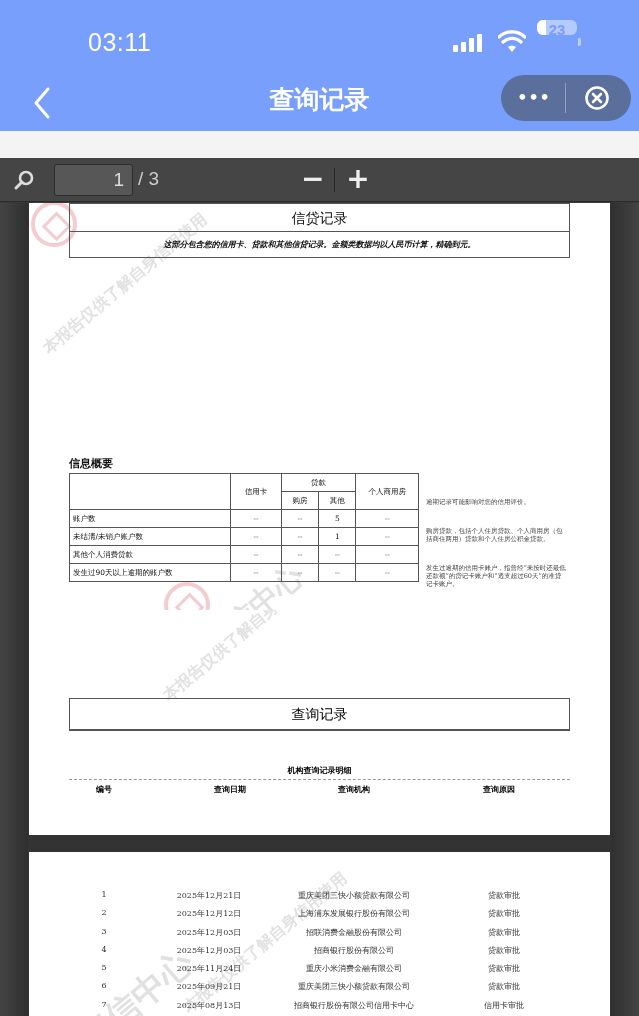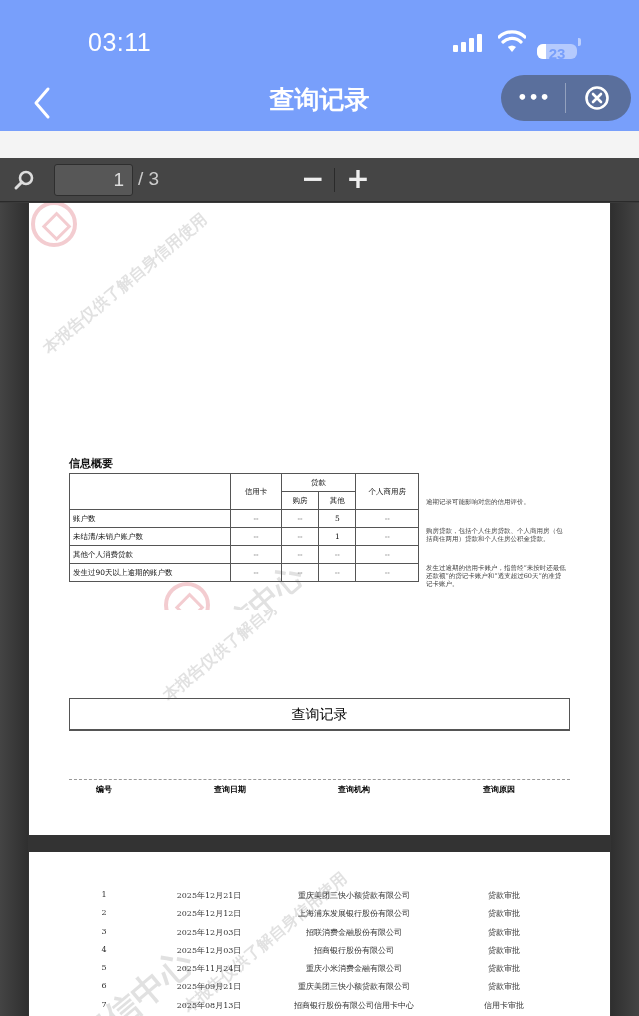--- a/index.html
+++ b/index.html
@@ -4,21 +4,21 @@
 <style>
   * { box-sizing: border-box; margin: 0; padding: 0; }
   html, body { width: 639px; height: 1016px; overflow: hidden; }
   body { font-family: "DejaVu Sans", "Liberation Sans", sans-serif; background: #3a3a3a; position: relative; }
 
   .statusbar { position: absolute; left: 0; top: 0; width: 639px; height: 75px; background: #789ffb; color: #fff; }
   .time { position: absolute; left: 88px; top: 28px; font-size: 25px; font-family: "Liberation Sans", sans-serif; letter-spacing: 0.5px; }
   .sig { position: absolute; left: 453px; top: 34px; width: 34px; height: 18px; }
   .sig span { position: absolute; bottom: 0; width: 5px; background: #fff; border-radius: 1px; }
   .wifi { position: absolute; left: 498px; top: 30px; width: 28px; height: 24px; }
-  .battery { position: absolute; left: 537px; top: 44px; width: 40px; height: 15px; border-radius: 6px; background: rgba(255,255,255,0.45); overflow: hidden; }
+  .battery { position: absolute; left: 537px; top: 20px; width: 40px; height: 15px; border-radius: 6px; background: rgba(255,255,255,0.45); overflow: hidden; }
   .battery .fill { position: absolute; left: 0; top: 0; bottom: 0; width: 9px; background: #fff; }
   .battery .txt { position: absolute; left: 0; right: 0; top: 1px; text-align: center; font-size: 15px; font-weight: bold; color: #789ffb; font-family: "Liberation Sans", sans-serif; }
   .battery-tip { position: absolute; left: 578px; top: 38px; width: 3px; height: 8px; border-radius: 0 2px 2px 0; background: rgba(255,255,255,0.5); }
 
   .navbar { position: absolute; left: 0; top: 75px; width: 639px; height: 56px; background: #789ffb; }
   .back { position: absolute; left: 28px; top: 10px; width: 30px; height: 36px; }
   .nav-title { position: absolute; left: 0; right: 0; top: 8px; text-align: center; color: #fff; font-size: 25px; font-weight: bold; }
   .capsule { position: absolute; left: 501px; top: 0px; width: 130px; height: 46px; border-radius: 23px; background: #5a6f9c; }
   .capsule .dots { position: absolute; left: 16px; top: 13px; width: 34px; height: 20px; color: #fff; font-size: 16px; font-weight: bold; letter-spacing: 1px; text-align: center; }
   .capsule .sep { position: absolute; left: 64px; top: 8px; width: 1px; height: 30px; background: rgba(255,255,255,0.35); }
@@ -128,20 +128,24 @@
 
 <div class="viewer">
 
   <div class="page page1">
     <div class="wm seal" style="left:2px;top:8px;width:46px;height:46px;"></div>
     <div class="wm seal" style="left:135px;top:389px;width:46px;height:46px;"></div>
     <div class="wm wm-text" style="left:10px;top:150px;font-size:16px;">本报告仅供了解自身信用使用</div>
     <div class="wm wm-text" style="left:165px;top:440px;font-size:30px;">征信中心</div>
     <div class="wm wm-text" style="left:150px;top:560px;font-size:16px;">本报告仅供了解自身信用使用</div>
 
+    <div class="box" style="top:10px;">
+      <div class="h" style="height:28px;line-height:28px;">信贷记录</div>
+      <div class="d" style="height:25px;line-height:25px;">这部分包含您的信用卡、贷款和其他信贷记录。金额类数据均以人民币计算，精确到元。</div>
+    </div>
 
     <div class="sec-title" style="top:263px;">信息概要</div>
     <table class="summary">
       <tbody>
           <tr>
         <th rowspan="2" style="width:160px;"></th>
         <th rowspan="2" style="width:50px;">信用卡</th>
         <th colspan="2">贷款</th>
         <th rowspan="2" style="width:62px;">个人商用房</th>
       </tr>
@@ -201,20 +205,21 @@
 </div>
 
 <div style="position:absolute;left:29px;top:610px;width:581px;height:225px;background:#fff;overflow:hidden;">
   <div class="wm wm-text" style="left:130px;top:80px;font-size:16px;">本报告仅供了解自身信用使用</div>
 
 
   <div class="box" style="top:88px;">
     <div class="h" style="height:31px;line-height:31px;">查询记录</div>
   </div>
 
+  <div class="inq-sub" style="top:155px;">机构查询记录明细</div>
   <div class="dashed" style="top:169px;"></div>
   <div class="cols" style="top:174px;">
     <span style="left:20px;width:30px;">编号</span>
     <span style="left:131px;width:60px;">查询日期</span>
     <span style="left:255px;width:60px;">查询机构</span>
     <span style="left:400px;width:60px;">查询原因</span>
   </div>
 </div>
 
 <div style="position:absolute;left:29px;top:852px;width:581px;height:164px;background:#fff;overflow:hidden;">

